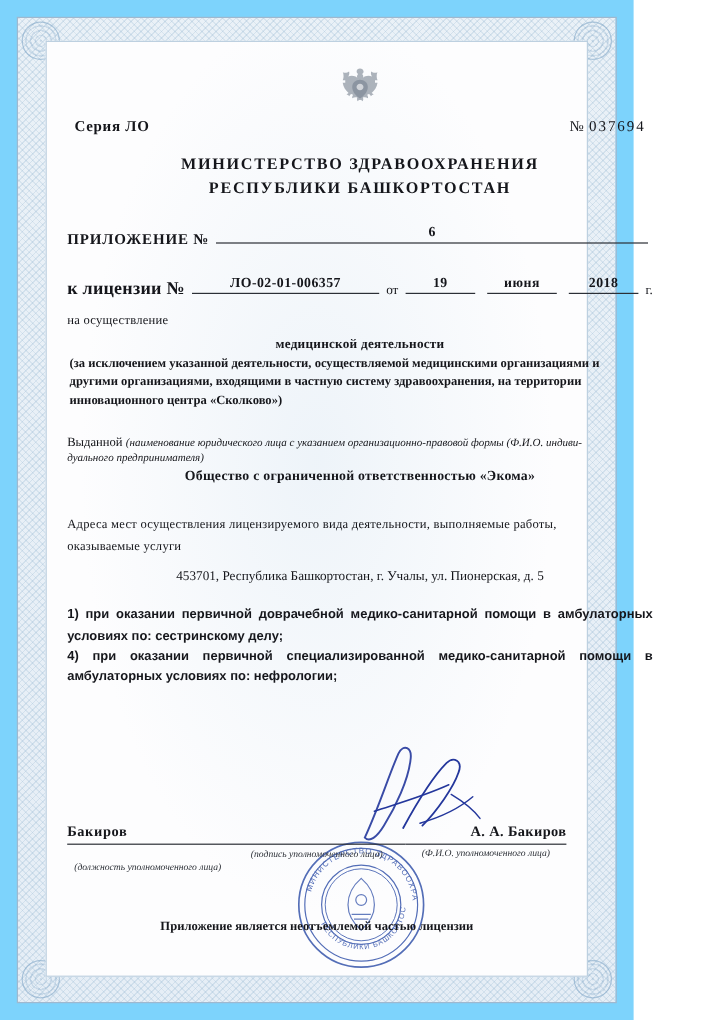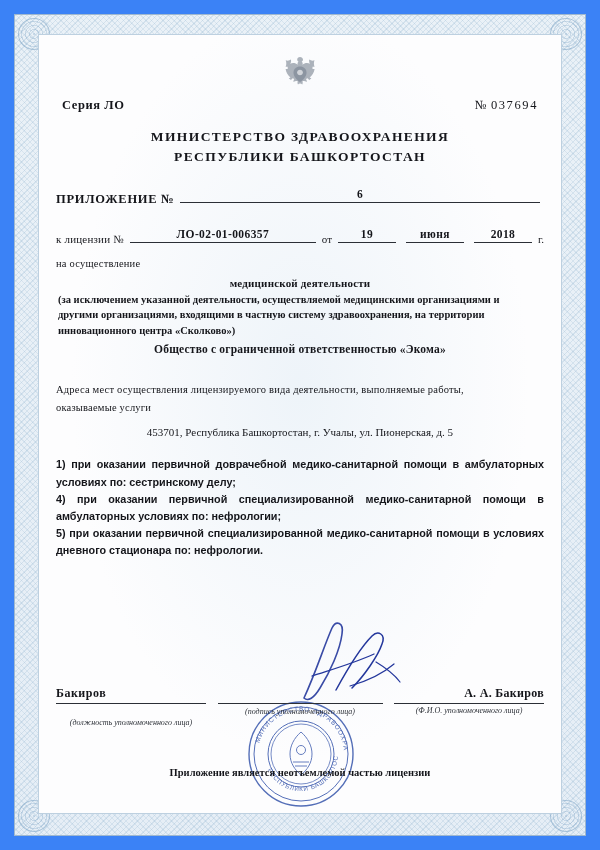--- a/index.html
+++ b/index.html
@@ -10,23 +10,23 @@
   body {
     width: 600px;
     height: 850px;
     font-family: "Liberation Serif", serif;
     color: #15161b;
     overflow: hidden;
   }
 
   .page {
     position: relative;
-    width: 600px;
+    width: 528px;
     height: 850px;
-    background: #3b82f6;
+    background: #7dd3fc;
     box-sizing: border-box;
   }
 
   
   .border-outer {
     position: absolute;
     left: 14px;
     top: 14px;
     right: 14px;
     bottom: 14px;
@@ -118,21 +118,21 @@
     margin-top: 26px;
     font-size: 11.5px;
   }
   .field-row.big { font-size: 12.5px; font-weight: 700; letter-spacing: 0.6px; }
 
   .lab {
     white-space: nowrap;
     font-weight: 700;
     letter-spacing: 0.7px;
   }
-  .lab.thin { font-weight: 400; letter-spacing: 0.2px; font-size: 11px; }
+  .lab.thin { font-weight: 700; letter-spacing: 0.2px; font-size: 15px; }
 
   .rule {
     flex: 1 1 auto;
     border-bottom: 1px solid #2b2f36;
     height: 0;
     margin: 0 4px 3px 6px;
     position: relative;
   }
   .rule .val {
     position: absolute;
@@ -333,32 +333,36 @@
       <span class="rule tiny">
         <span class="val">2018</span>
       </span>
       <span class="tail">г.</span>
     </div>
 
     <div class="sect-label">на осуществление</div>
     <div class="activity">медицинской деятельности</div>
     <div class="activity-note">(за исключением указанной деятельности, осуществляемой медицинскими организациями и другими организациями, входящими в частную систему здравоохранения, на территории инновационного центра «Сколково»)</div>
 
+    <div class="issued-lab">
+      <span>Выданной</span>
+      <span class="it">(наименование юридического лица с указанием организационно-правовой формы (Ф.И.О. индиви-</span>
+      <span class="it2">дуального предпринимателя)</span>
+    </div>
     <div class="org-name">Общество с ограниченной ответственностью «Экома»</div>
 
     <div class="addr-lab">
       <div>Адреса мест осуществления лицензируемого вида деятельности, выполняемые работы,</div>
       <div>оказываемые услуги</div>
     </div>
     <div class="addr-val">453701, Республика Башкортостан, г. Учалы, ул. Пионерская, д. 5</div>
 
     <div class="works">
       <p>1) при оказании первичной доврачебной медико-санитарной помощи в амбулаторных условиях по: сестринскому делу;</p>
       <p>4) при оказании первичной специализированной медико-санитарной помощи в амбулаторных условиях по: нефрологии;</p>
-      <p>5) при оказании первичной специализированной медико-санитарной помощи в условиях дневного стационара по: нефрологии.</p>
     </div>
   </div>
 
   <div class="scribble">
     <svg width="120" height="90" viewBox="0 0 120 90" aria-hidden="true">
       <g fill="none" stroke="#24379c" stroke-width="1.6" stroke-linecap="round">
         <path d="M14 78 C 26 52, 34 26, 42 8 C 46 0, 54 2, 52 14 C 50 30, 40 52, 30 68 C 24 78, 18 82, 14 78 Z" opacity="0.9"></path>
         <path d="M22 56 C 40 50, 62 44, 84 34" stroke-width="1.3"></path>
         <path d="M46 70 C 58 48, 70 28, 82 16 C 88 10, 96 14, 92 24 C 88 36, 74 56, 62 68" stroke-width="1.5"></path>
         <path d="M60 66 C 74 62, 90 56, 104 44" stroke-width="1.2"></path>

